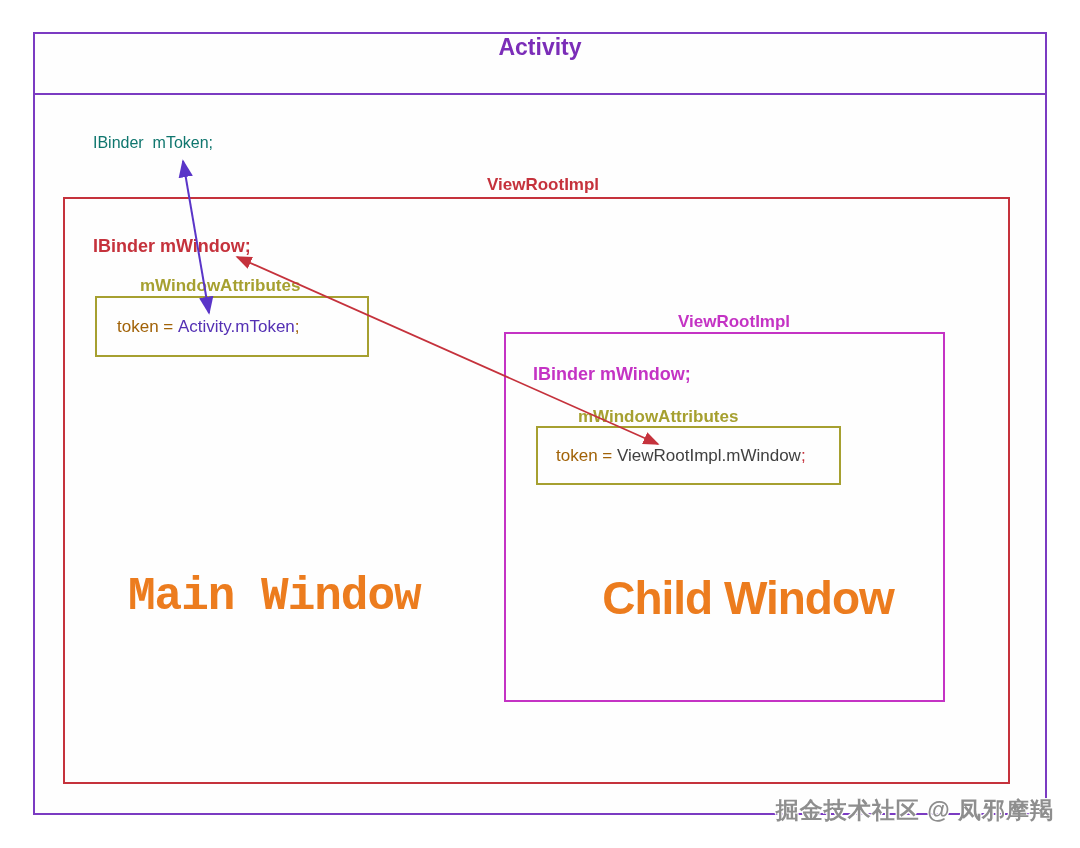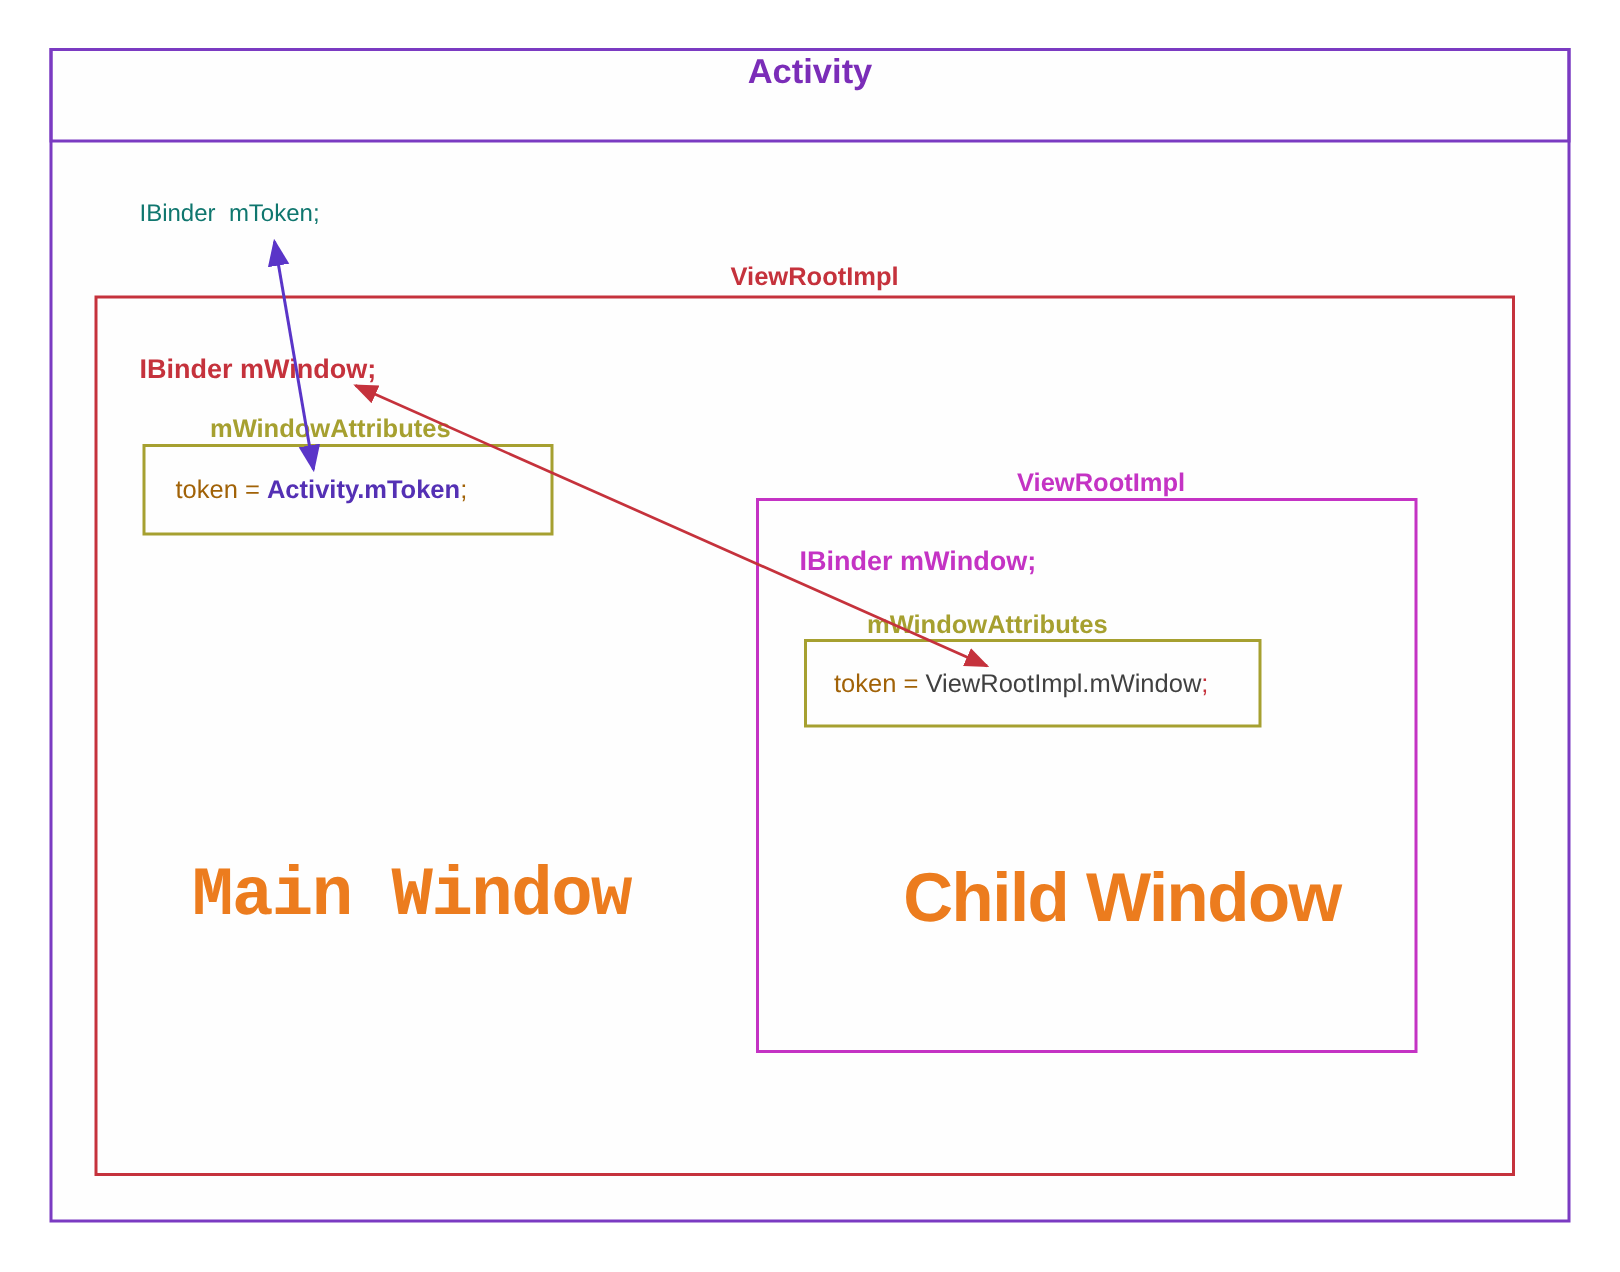--- a/index.html
+++ b/index.html
@@ -82,21 +82,21 @@
   #attr-box-child {
     left: 536px; top: 426px;
     width: 283px; height: 55px;
     border: 2px solid #a6a030;
     display: flex; align-items: center;
     padding-left: 18px;
     font-size: 17px;
     white-space: pre;
   }
   .token-prefix, .token-suffix-olive { color: #a16207; }
-  .token-value-purple { color: #5430b4; font-weight: bold; }
+  .token-value-purple { color: #5430b4; font-weight: normal; }
   .token-value-red { color: #404040; font-weight: normal; }
   .token-suffix-red { color: #c5323c; }
 
   
   #vri-child-label {
     left: 678px; top: 312px;
     color: #c433c4;
     font-size: 17px;
     font-weight: bold;
   }
@@ -183,14 +183,15 @@
         <path d="M0,0 L10,4 L0,8 z" fill="#5a35c8"></path>
       </marker>
       <marker id="arrow-red" viewBox="0 0 10 8" refX="9" refY="4" markerWidth="9" markerHeight="8" orient="auto-start-reverse">
         <path d="M0,0 L10,4 L0,8 z" fill="#c5323c"></path>
       </marker>
     </defs>
     <line x1="183" y1="161" x2="209" y2="313" stroke="#5a35c8" stroke-width="2" marker-start="url(#arrow-purple)" marker-end="url(#arrow-purple)"></line>
     <line x1="237" y1="257" x2="658" y2="444" stroke="#c5323c" stroke-width="1.8" marker-start="url(#arrow-red)" marker-end="url(#arrow-red)"></line>
   </svg>
 
+  <div class="abs" id="watermark">掘金技术社区 @ 凤邪摩羯</div>
 
 </div>
 
 </body></html>

